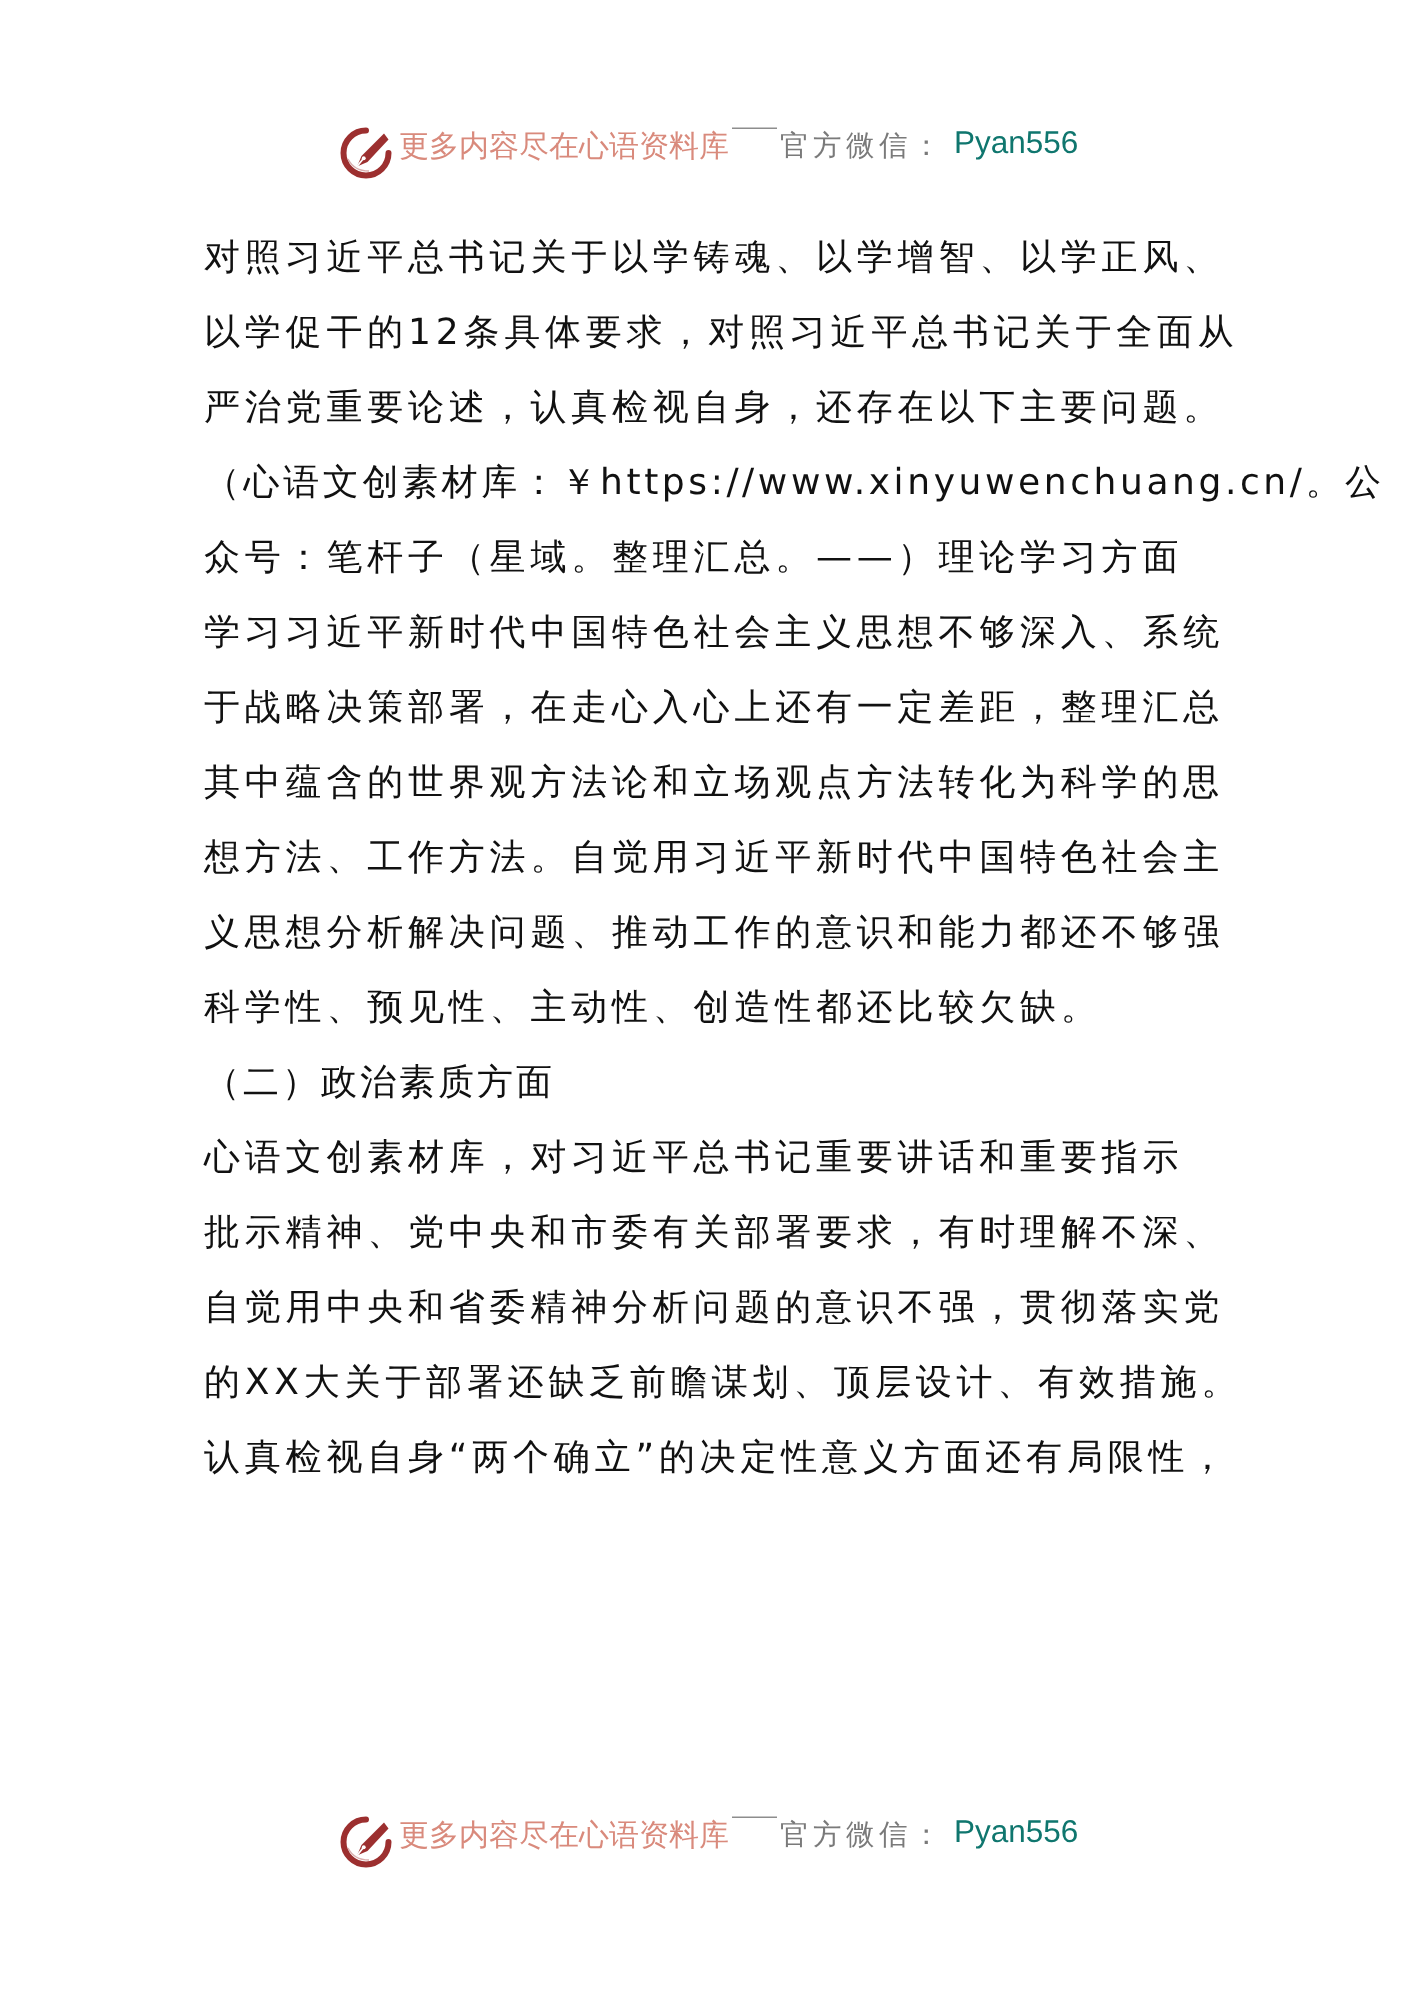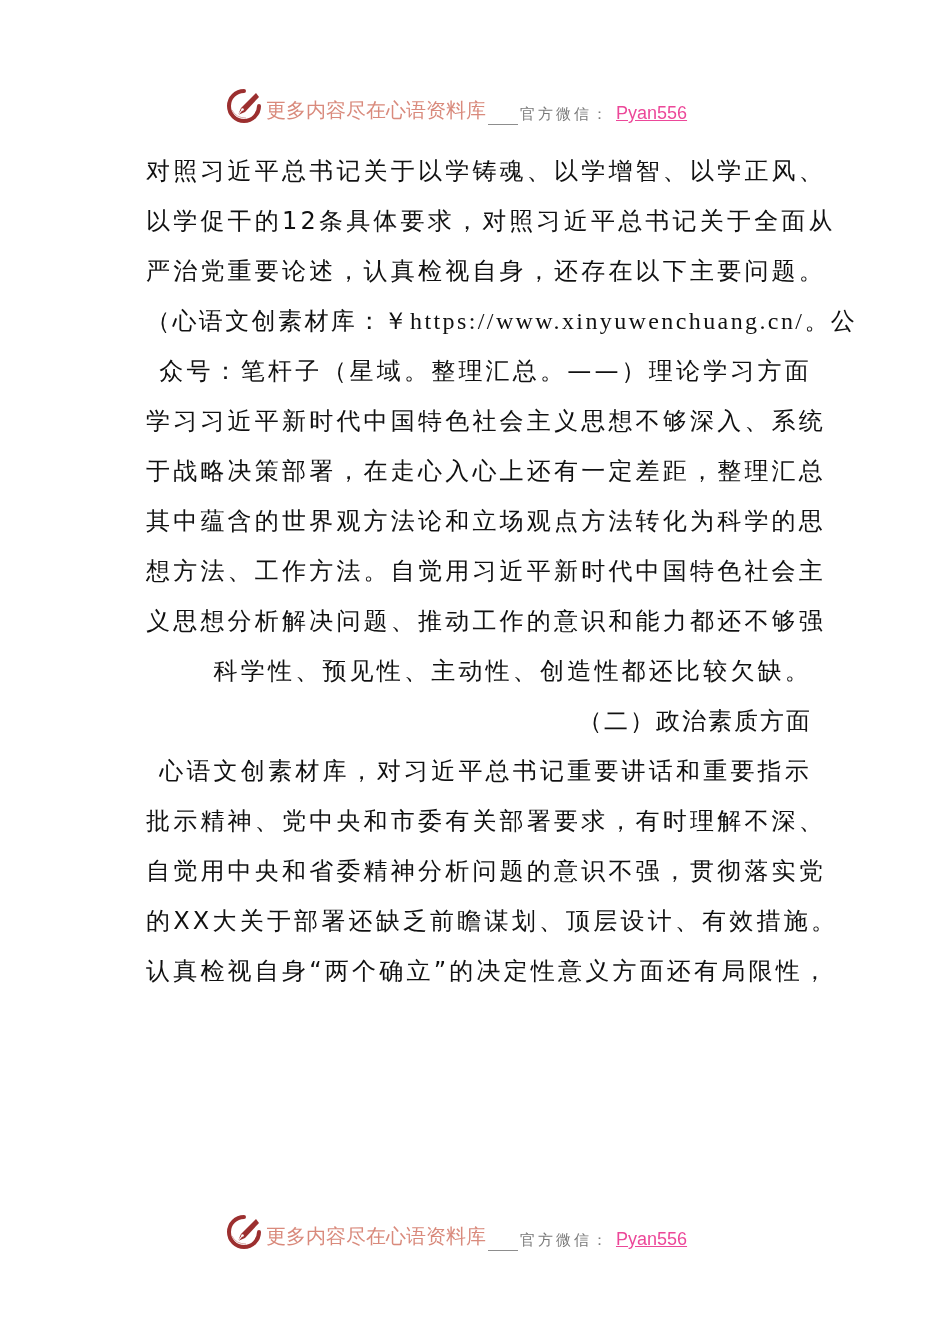--- a/index.html
+++ b/index.html
@@ -13,21 +13,21 @@
       position: relative;
       overflow: hidden;
       font-family: "DejaVu Sans", "Liberation Sans", sans-serif;
       color: #111111;
     }
     .banner {
       position: absolute;
       left: 226px;
       height: 40px;
       display: flex;
-      align-items: flex-end;
+      align-items: flex-start;
       white-space: nowrap;
     }
     .banner.top { top: 84px; }
     .banner.bottom { top: 1210px; }
     .logo {
       width: 36px;
       height: 36px;
       margin-right: 4px;
       flex: none;
     }
@@ -41,46 +41,44 @@
       display: inline-block;
       width: 30px;
       height: 1px;
       background: #8d8d8d;
       margin: 0 2px 0 2px;
       position: relative;
       top: 1px;
     }
     .banner .wechat-label {
       font-family: Liberation Sans, sans-serif;
-      font-size: 15px;
+      font-size: 19px;
       color: #7a7a7a;
       letter-spacing: 3px;
     }
     .banner .wechat-id {
       font-family: "Liberation Sans", sans-serif;
-      font-size: 18px;
-      color: #ec4899;
+      font-size: 21px;
+      color: #0f766e;
       margin-left: 6px;
-      text-decoration: underline;
     }
     .content {
       position: absolute;
-      left: 146px;
+      left: 136px;
       top: 146px;
       width: 666px;
-      text-align: right;
     }
     .line {
       height: 50px;
       line-height: 50px;
       font-size: 24px;
       white-space: nowrap;
       letter-spacing: 3.2px;
     }
-    .line.tight { letter-spacing: 2.4px; font-family: Liberation Serif, serif; }
+    .line.tight { letter-spacing: 2.4px; }
     .line.heading { letter-spacing: 2px; }
   </style>
 </head>
 <body>
 
 <div class="banner top">
   <svg class="logo" viewBox="0 0 36 36">
     <path d="M18 3 A15 15 0 1 0 33 18" fill="none" stroke="#9c2f2f" stroke-width="4" stroke-linecap="round"></path>
     <path d="M30 5 L15 20 L12 27 L19 24 L33 9 Z" fill="#9c2f2f"></path>
     <path d="M12 27 L16 22" stroke="#ffffff" stroke-width="1.2"></path>

